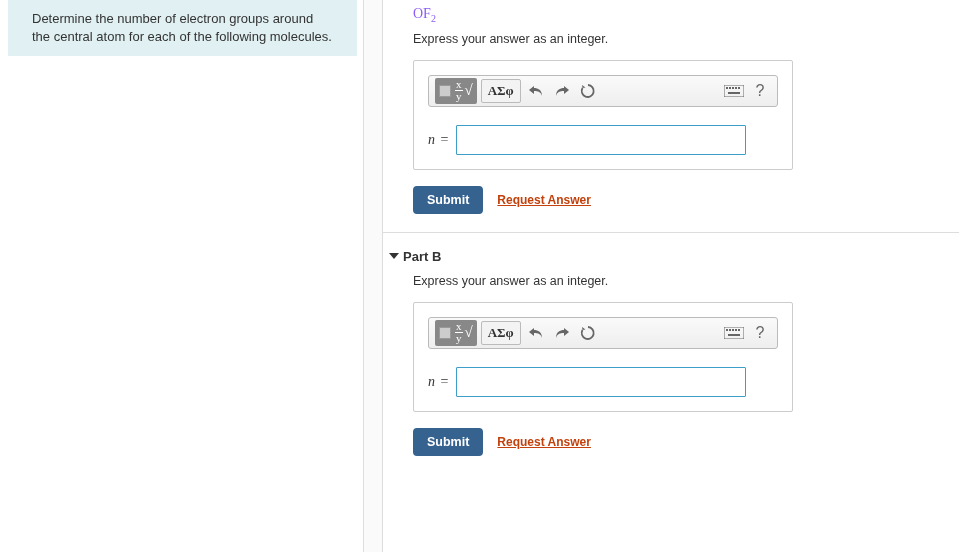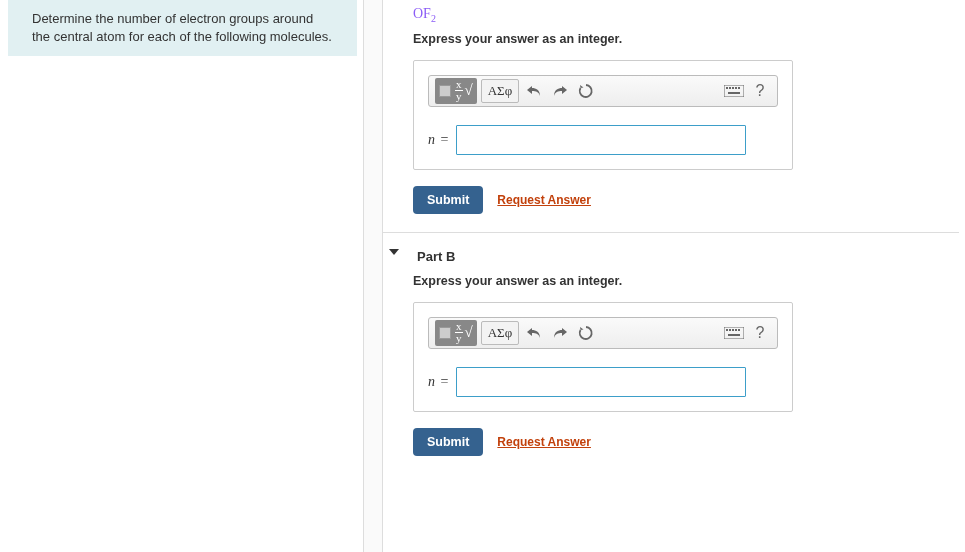--- a/index.html
+++ b/index.html
@@ -18,27 +18,27 @@
     background: #e1f0f2;
     padding: 10px 24px;
     margin: 0 6px 0 8px;
     line-height: 1.4;
     color: #333;
     font-size: 13px;
   }
   .divider { width: 20px; border-left: 1px solid #ddd; border-right: 1px solid #ddd; height: 100%; background: #fafafa; flex-shrink: 0; }
   .main { flex: 1; padding: 0 6px 0 0; }
   .part-sep { border-top: 1px solid #ddd; margin: 18px 0 10px 0; }
-  .part-header { display:flex; gap:18px; padding: 6px 0 10px 0; }
+  .part-header { display:flex; align-items:center; gap:4px; padding: 6px 0 10px 0; }
   .part-header .caret { width: 0; height: 0; border-left: 5px solid transparent; border-right: 5px solid transparent; border-top: 6px solid #333; margin-left: 6px;}
   .part-title { font-weight: bold; font-size: 13px; }
   .part-body { padding: 0 0 0 30px; }
   .molecule { font-family: Georgia, 'Times New Roman', serif; font-size: 14px; margin: 6px 0 8px 0; color:#8b5cf6;}
   .molecule sub { font-size: 10px; }
-  .instruction { font-weight: bold; font-size: 12.5px; margin-bottom: 14px; }
+  .instruction { font-weight: normal; font-size: 12.5px; margin-bottom: 14px; }
   .answer-box {
     border: 1px solid #ccc;
     border-radius: 2px;
     padding: 14px;
     margin-bottom: 16px;
     width: 380px;
   }
   .toolbar {
     display: flex;
     align-items: center;
@@ -48,21 +48,21 @@
     height: 32px;
     margin-bottom: 18px;
     padding: 0 6px;
     gap: 4px;
   }
   .tb-group1 { background: #888; color:#fff; border-radius:2px; display:flex; align-items:center; height:26px; padding:0 4px;}
   .tb-sq { width:12px; height:12px; background:#ccc; border:1px solid #999; margin-right:2px;}
   .tb-frac { font-family: Georgia, serif; font-size:11px; line-height:1; display:flex; flex-direction:column; align-items:center; margin:0 2px;}
   .tb-frac span:first-child { border-bottom:1px solid #fff; padding:0 1px;}
   .tb-root { font-family: Georgia, serif; font-size:15px; }
-  .tb-greek { font-family: Georgia, 'Times New Roman', serif; font-size: 13px; background:#f3f3f3; border:1px solid #bbb; border-radius:2px; padding:3px 6px; cursor:pointer;}
+  .tb-greek { font-family: Georgia, 'Times New Roman', serif; font-size: 13px; background:#f3f3f3; border:1px solid #bbb; border-radius:2px; padding:3px 6px; cursor:pointer;font-weight:bold;}
   .tb-icon { width:22px; display:flex; justify-content:center; cursor:pointer;}
   .tb-spacer { flex:1; }
   .input-row { display:flex; align-items:center; gap:8px; }
   .input-label { font-family: Georgia, 'Times New Roman', serif; font-style: italic; font-size: 14px; color:#333;}
   .input-label .eq { font-style: normal; margin-left:2px;}
   .answer-input {
     width: 290px; height: 30px;
     border: 1px solid #3d9ec9;
     border-radius: 1px;
     padding: 4px 6px;

